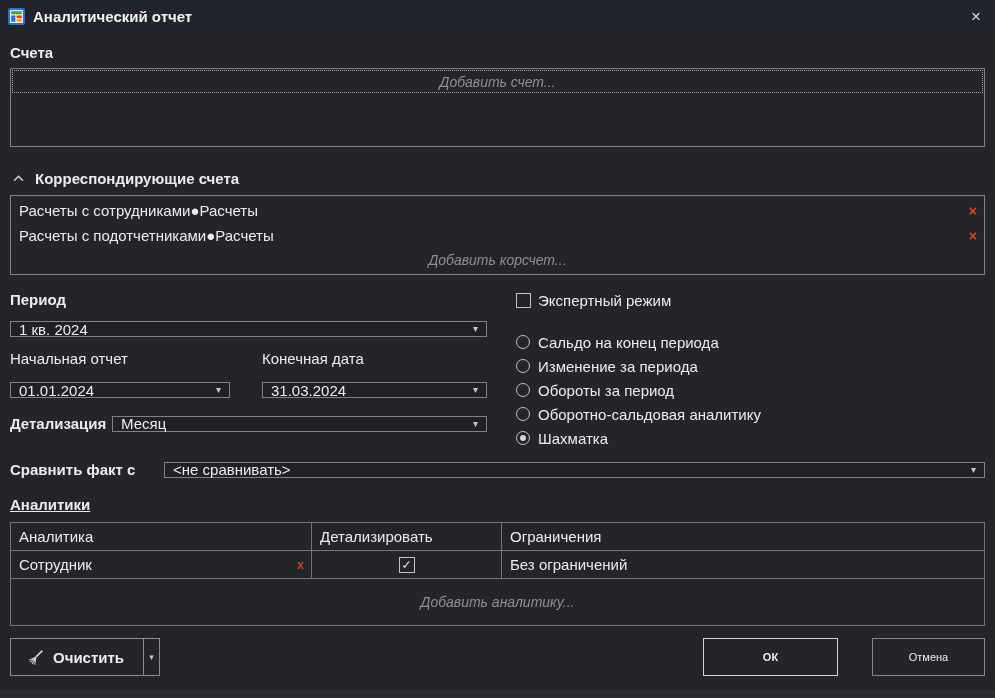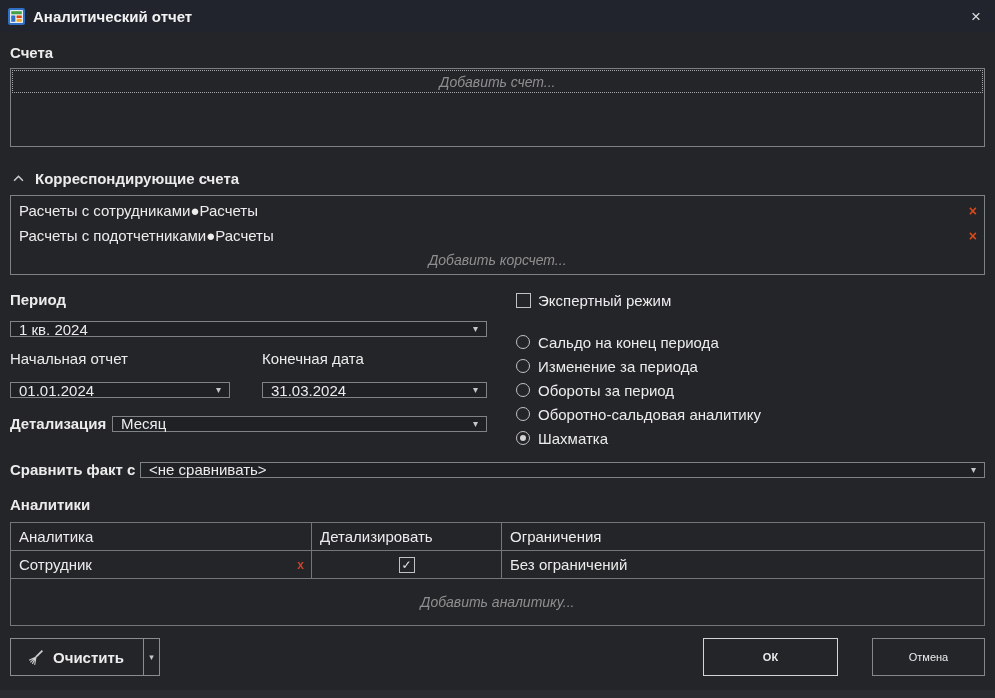--- a/index.html
+++ b/index.html
@@ -58,24 +58,24 @@
   .checkbox-row { display:flex; align-items:center; gap:7px; height:18px; cursor:pointer; }
   .checkbox { width:15px; height:15px; border:1px solid #c2c2c2; background:transparent; flex:none; }
   .radio-list { margin-top:21px; }
   .radio-row { display:flex; align-items:center; gap:8px; height:24px; cursor:pointer; }
   .radio { width:14px; height:14px; border:1px solid #c2c2c2; border-radius:50%; position:relative; flex:none; }
   .radio.selected::after { content:""; position:absolute; inset:3px; border-radius:50%; background:#d4d4d4; }
 
   
   .compare-row { display:flex; align-items:center; margin-top:11px; }
   .compare-row .lab { width:130px; flex:none; font-weight:bold; }
-  .compare-row .combo { flex:1; }
-
-  
-  .analytics-label { font-weight:bold; margin-top:18px; height:18px; }
+  .compare-row .combo { flex:1;margin-left:24px; }
+
+  
+  .analytics-label { font-weight:bold; margin-top:18px; height:18px;text-decoration:underline; }
   .analytics-table { margin-top:8px; border:1px solid #74777a; }
   .t-row { display:grid; grid-template-columns:301px 190px 1fr; }
   .t-cell { padding:0 8px; display:flex; align-items:center; border-right:1px solid #74777a; position:relative; }
   .t-cell:last-child { border-right:none; }
   .t-row.header { height:28px; border-bottom:1px solid #74777a; }
   .t-row.data { height:28px; border-bottom:1px solid #74777a; }
   .t-cell.center { justify-content:center; }
   .t-cell .remove-x.small { font-size:12px; font-weight:bold; color:#c8432a; }
   .cb { width:16px; height:16px; border:1px solid #c2c2c2; display:flex; align-items:center;
         justify-content:center; font-size:12px; color:#e4e4e4; cursor:pointer; }

